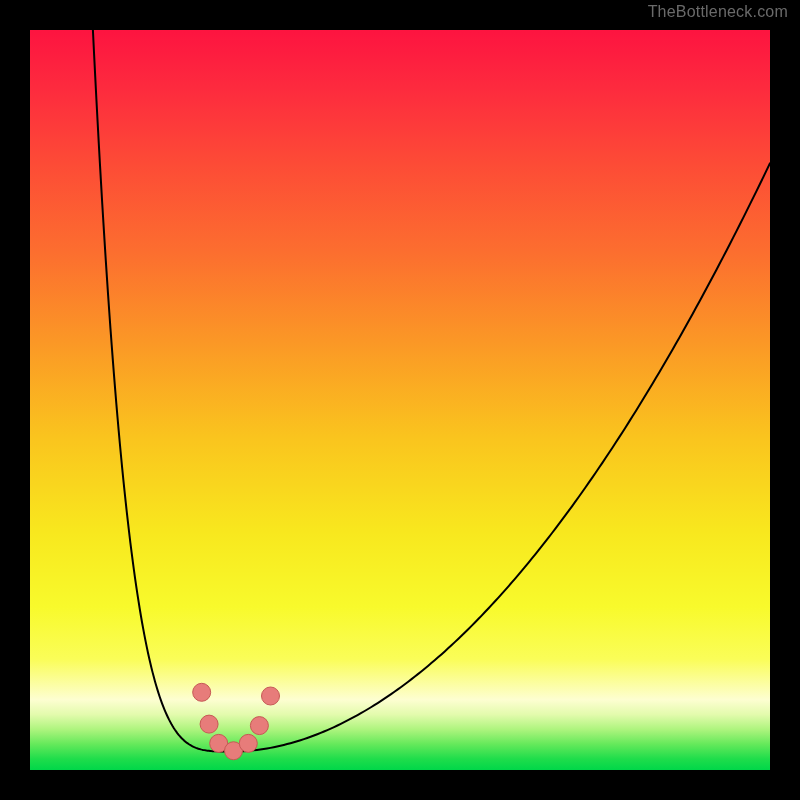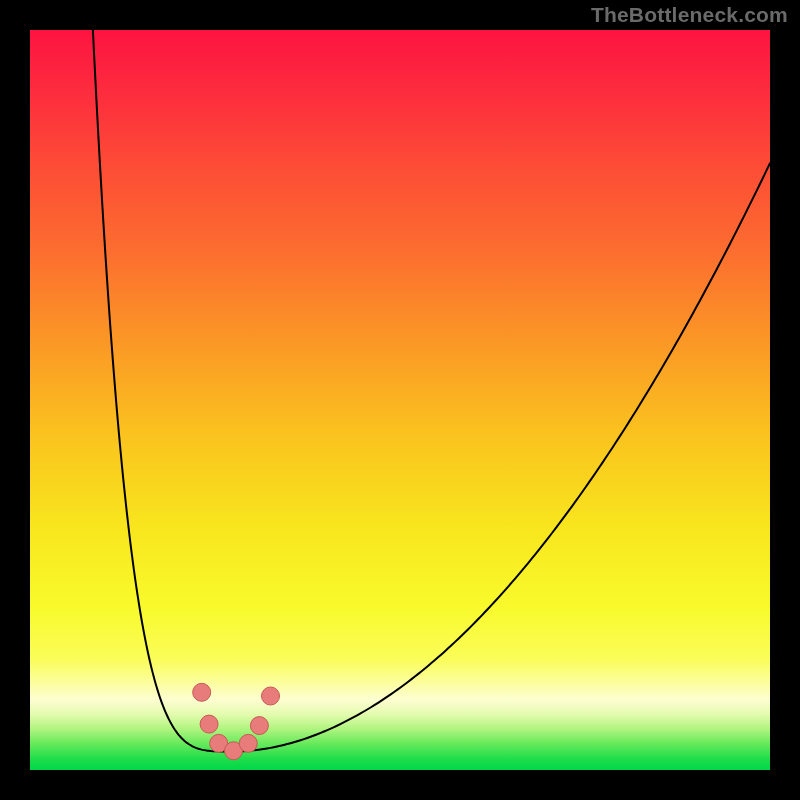--- a/index.html
+++ b/index.html
@@ -21,22 +21,22 @@
   }
   .gradient {
     position: absolute;
     left: 0; top: 0; right: 0; bottom: 0;
   }
   .watermark {
     position: absolute;
     top: 3px;
     right: 12px;
     color: #6a6a6a;
-    font-size: 21px;
-    font-weight: 700;
+    font-size: 16px;
+    font-weight: 400;
     letter-spacing: 0.2px;
   }
   svg.plot {
     position: absolute;
     left: 30px;
     top: 30px;
     width: 740px;
     height: 740px;
     overflow: visible;
   }

